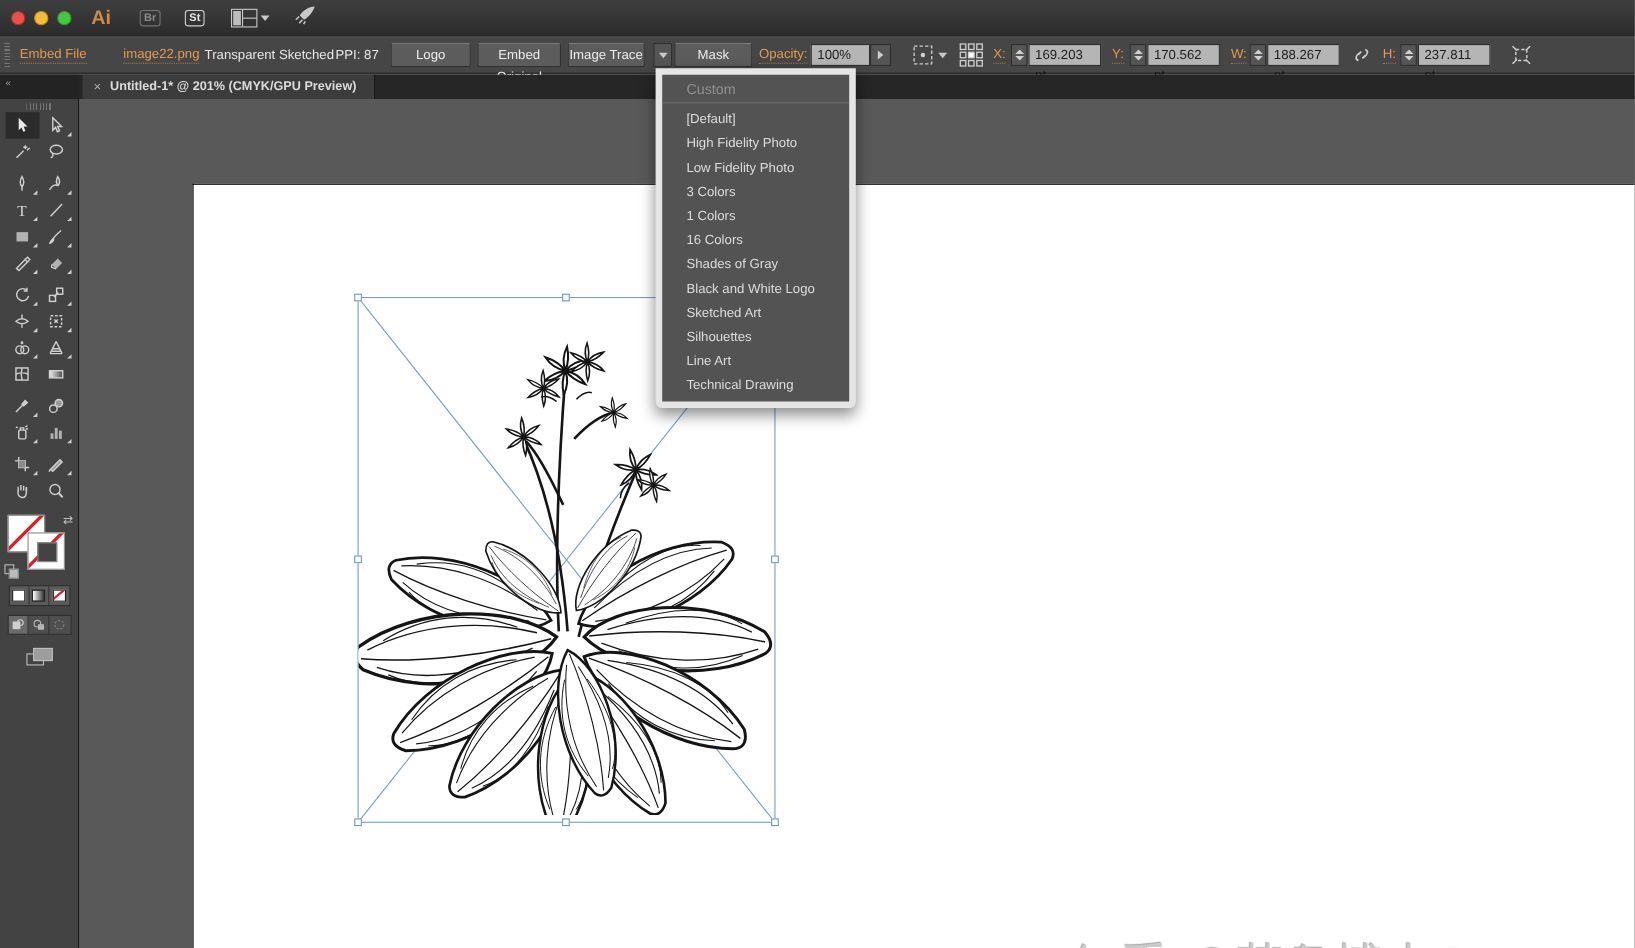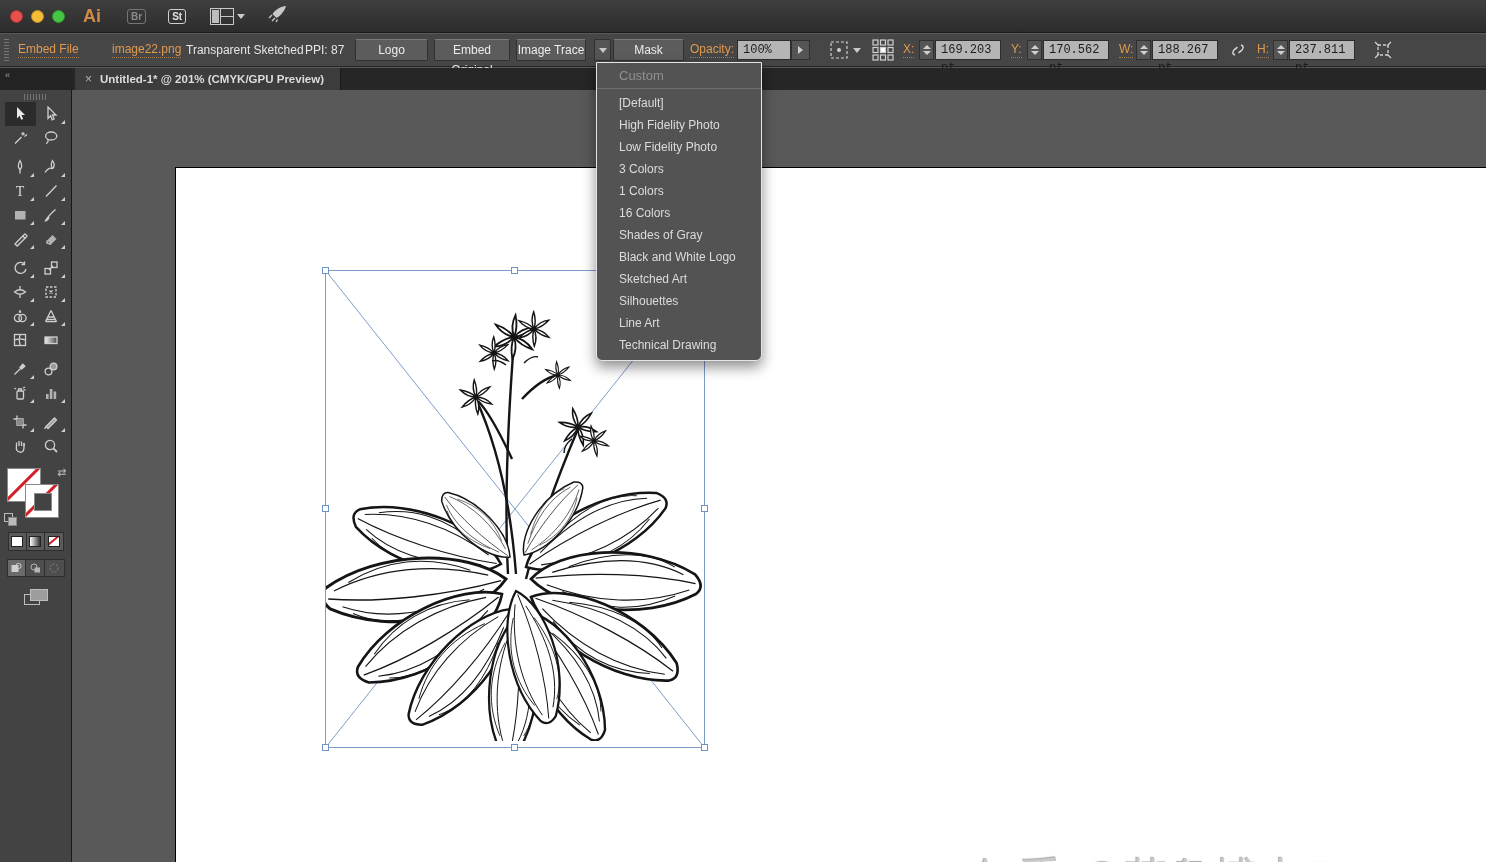--- a/index.html
+++ b/index.html
@@ -36,21 +36,21 @@
   .vgrip { left:4px; width:5px; height:22px;
     background:repeating-linear-gradient(#777 0 1px, transparent 1px 3px); }
   .o-link { color:#e09a50; font-size:12px; border-bottom:1px dotted #a97b45; padding-bottom:1px; cursor:pointer; }
   .c-text { color:#e6e6e6; font-size:12px; }
   .c-btn { background:#5c5c5c; border:1px solid #303030; border-top-color:#7a7a7a;
     border-radius:2px; color:#ececec; font-size:12px; height:22px; line-height:20px;
     text-align:center; cursor:pointer; }
   .trace-arrow { left:594px; width:17px; height:22px; background:#555;
     border:1px solid #303030; border-radius:0 2px 2px 0; display:flex; align-items:center; justify-content:center; cursor:pointer; }
   .field { background:#b5b5b5; border:1px solid #2d2d2d; color:#1d1d1d;
-    font-size:12px; height:20px; line-height:18px; padding:0 5px;font-family:Liberation Mono, monospace; }
+    font-size:12px; height:20px; line-height:18px; padding:0 5px; }
   .stepper { width:15px; height:20px; background:#555; border:1px solid #303030;
     display:flex; flex-direction:column; align-items:center; justify-content:center; gap:2px; cursor:pointer; }
   .stepper i { width:0; height:0; border-left:4px solid transparent; border-right:4px solid transparent; }
   .stepper i.up { border-bottom:4px solid #cfcfcf; }
   .stepper i.dn { border-top:4px solid #cfcfcf; }
   .opac-arrow { left:791px; width:19px; height:20px; background:#555; border:1px solid #303030;
     display:flex; align-items:center; justify-content:center; cursor:pointer; }
   .opac-arrow i { width:0;height:0;border-top:4px solid transparent;border-bottom:4px solid transparent;border-left:5px solid #cfcfcf; }
 
   
@@ -119,22 +119,22 @@
   .selection { position:absolute; left:253px; top:180px; width:380px; height:478px;
     border:1px solid #7b9cc9; cursor:move; }
   .selection svg.xlines { position:absolute; inset:0; width:100%; height:100%; }
   .handle { position:absolute; width:7px; height:7px; background:#fff; border:1px solid #6f94c4; }
   .plant { position:absolute; left:0px; top:8px; width:380px; height:462px; }
 
   .watermark { position:absolute; right:34px; top:682px; font-size:44px; color:#c9c9c9;
     letter-spacing:1px; text-shadow:2px 2px 1px #ffffff, -1px -1px 1px #a8a8a8; white-space:nowrap; }
 
   
-  .trace-menu { position:absolute; left:596px; top:62px; width:166px; background:#535353;
-    border:1px solid #e5e5e5; border-radius:0 0 6px 6px; z-index:50;
+  .trace-menu { position:absolute; left:596px; top:62px; width:182px; background:#535353;
+    border:6px solid #e5e5e5; border-radius:0 0 6px 6px; z-index:50;
     box-shadow:0 6px 14px rgba(0,0,0,.45); padding-bottom:4px; }
   .trace-menu .hdr { color:#909090; font-size:13px; padding:5px 10px 4px 22px; }
   .trace-menu .sep { height:1px; background:#6e6e6e; margin:1px 0 3px; }
   .trace-menu .item { color:#dcdcdc; font-size:12px; height:22px; line-height:22px;
     padding-left:22px; cursor:pointer; }
 </style>
 </head>
 <body>
 
 <div class="menubar">

